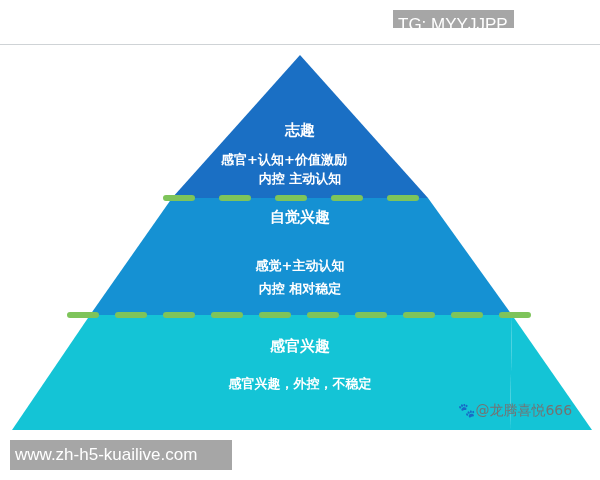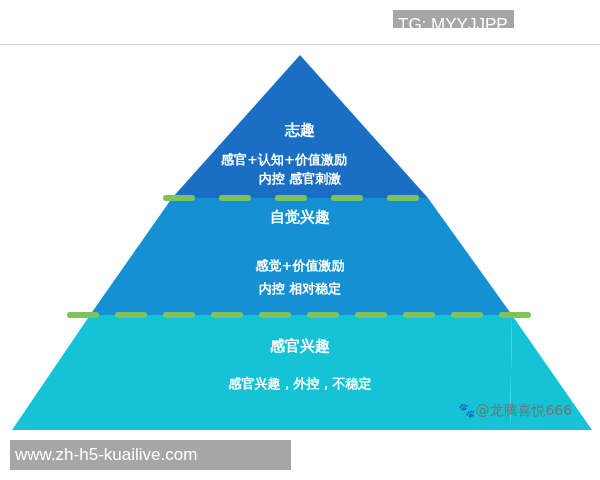--- a/index.html
+++ b/index.html
@@ -4,43 +4,43 @@
 <style>
   html, body { margin:0; padding:0; }
   body { width:600px; height:480px; position:relative; overflow:hidden; background:#ffffff; font-family:"DejaVu Sans", sans-serif; }
   .topline { position:absolute; left:0; top:44px; width:600px; height:1px; background:#cfd3d6; }
   .tag { position:absolute; left:393px; top:10px; width:121px; height:18px; background:#a6a6a6; color:#fff; font-family:"Liberation Sans", sans-serif; font-size:17px; line-height:30px; padding-left:5px; box-sizing:border-box; }
   svg.pyr { position:absolute; left:0; top:0; }
   .txt { position:absolute; color:#ffffff; text-align:center; font-weight:bold; white-space:nowrap; transform:translateX(-50%); }
   .t1 { font-size:15px; }
   .t2 { font-size:13px; line-height:19px; }
   .wm { position:absolute; left:458px; top:402px; color:#737373; font-size:14px; font-family:"DejaVu Sans", sans-serif; }
-  .url { position:absolute; left:10px; top:440px; width:281px; height:30px; background:#a6a6a6; color:#fff; font-family:"Liberation Sans", sans-serif; font-size:17px; line-height:30px; padding-left:5px; box-sizing:border-box; }
+  .url { position:absolute; left:10px; top:440px; width:222px; height:30px; background:#a6a6a6; color:#fff; font-family:"Liberation Sans", sans-serif; font-size:17px; line-height:30px; padding-left:5px; box-sizing:border-box; }
 </style>
 </head>
 <body>
 
 <div class="topline"></div>
 <div class="tag">TG: MYYJJPP</div>
 
 <svg class="pyr" width="600" height="480">
   <polygon points="90,315 512,315 510,430 12,430" fill="#14c4d6"></polygon>
   <polygon points="512,315 592,430 510,430" fill="#14c4d6"></polygon>
   <polygon points="172,198 428,198 512,315 90,315" fill="#1591d3"></polygon>
   <polygon points="300,55 428,198 172,198" fill="#1a6fc4"></polygon>
   <line x1="166" y1="198" x2="440" y2="198" stroke="#7ec45a" stroke-width="6" stroke-linecap="round" stroke-dasharray="26 30"></line>
   <line x1="70" y1="315" x2="532" y2="315" stroke="#7ec45a" stroke-width="6" stroke-linecap="round" stroke-dasharray="26 22"></line>
 </svg>
 
 <div class="txt t1" style="left:300px; top:121px;">志趣</div>
 <div class="txt t2" style="left:284px; top:150px;">感官+认知+价值激励</div>
-<div class="txt t2" style="left:300px; top:169px;">内控 感官刺激</div>
+<div class="txt t2" style="left:300px; top:169px;">内控 主动认知</div>
 
 <div class="txt t1" style="left:300px; top:208px;">自觉兴趣</div>
-<div class="txt t2" style="left:300px; top:256px;">感觉+价值激励</div>
+<div class="txt t2" style="left:300px; top:256px;">感觉+主动认知</div>
 <div class="txt t2" style="left:300px; top:279px;">内控 相对稳定</div>
 
 <div class="txt t1" style="left:300px; top:337px;font-family:Liberation Serif, serif;">感官兴趣</div>
 <div class="txt t2" style="left:300px; top:374px;">感官兴趣，外控，不稳定</div>
 
 <div class="wm"><span>🐾</span><span>@龙腾喜悦666</span></div>
 
 <div class="url">www.zh-h5-kuailive.com</div>
 
 </body></html>

